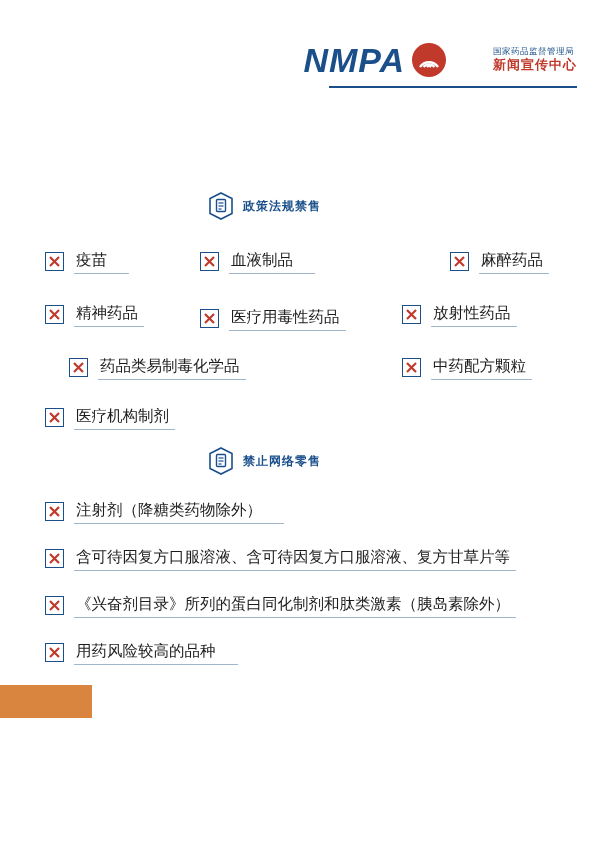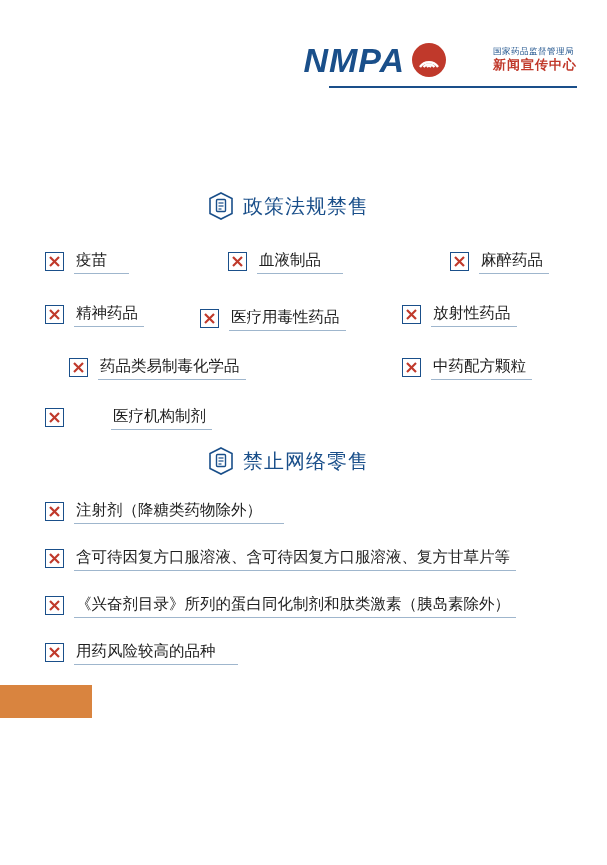--- a/index.html
+++ b/index.html
@@ -82,22 +82,22 @@
     gap: 9px;
   }
   .section-title .title-icon {
     width: 26px;
     height: 28px;
     display: flex;
     align-items: center;
     justify-content: center;
   }
   .section-title .title-text {
-    font-size: 20px;
-    font-weight: normal;
+    font-size: 12px;
+    font-weight: bold;
     color: #1a4f8a;
     letter-spacing: 1px;
   }
   #section-title-1 { left: 208px; top: 192px; }
   #section-title-2 { left: 208px; top: 447px; }
 
   
   .item {
     position: absolute;
     display: flex;
@@ -175,21 +175,21 @@
   <div class="item" style="left:45px; top:250px;">
     <span class="xbox">
       <svg width="13" height="13" viewBox="0 0 13 13">
           <line x1="2" y1="2" x2="11" y2="11" stroke="#c0392b" stroke-width="2.2"></line>
           <line x1="11" y1="2" x2="2" y2="11" stroke="#c0392b" stroke-width="2.2"></line>
         </svg>
     </span>
     <span class="item-label wide">疫苗</span>
   </div>
 
-  <div class="item" style="left:200px; top:250px;margin-left:28px;">
+  <div class="item" style="left:200px; top:250px;">
     <span class="xbox">
       <svg width="13" height="13" viewBox="0 0 13 13">
           <line x1="2" y1="2" x2="11" y2="11" stroke="#c0392b" stroke-width="2.2"></line>
           <line x1="11" y1="2" x2="2" y2="11" stroke="#c0392b" stroke-width="2.2"></line>
         </svg>
     </span>
     <span class="item-label wide">血液制品</span>
   </div>
 
   <div class="item" style="left:402px; top:250px;padding-left:48px;">
@@ -245,21 +245,21 @@
   <div class="item" style="left:402px; top:356px;">
     <span class="xbox">
       <svg width="13" height="13" viewBox="0 0 13 13">
           <line x1="2" y1="2" x2="11" y2="11" stroke="#c0392b" stroke-width="2.2"></line>
           <line x1="11" y1="2" x2="2" y2="11" stroke="#c0392b" stroke-width="2.2"></line>
         </svg>
     </span>
     <span class="item-label">中药配方颗粒</span>
   </div>
 
-  <div class="item" style="left:45px; top:406px;gap:37px;">
+  <div class="item" style="left:45px; top:406px;">
     <span class="xbox">
       <svg width="13" height="13" viewBox="0 0 13 13">
           <line x1="2" y1="2" x2="11" y2="11" stroke="#c0392b" stroke-width="2.2"></line>
           <line x1="11" y1="2" x2="2" y2="11" stroke="#c0392b" stroke-width="2.2"></line>
         </svg>
     </span>
     <span class="item-label">医疗机构制剂</span>
   </div>
 
   <div class="section-title" id="section-title-2">

